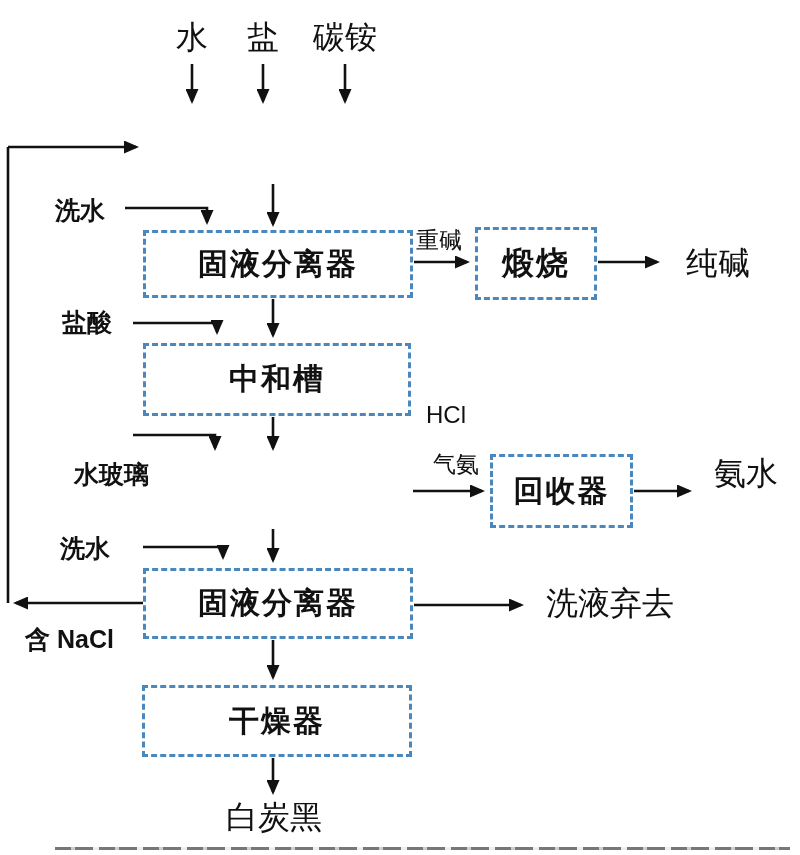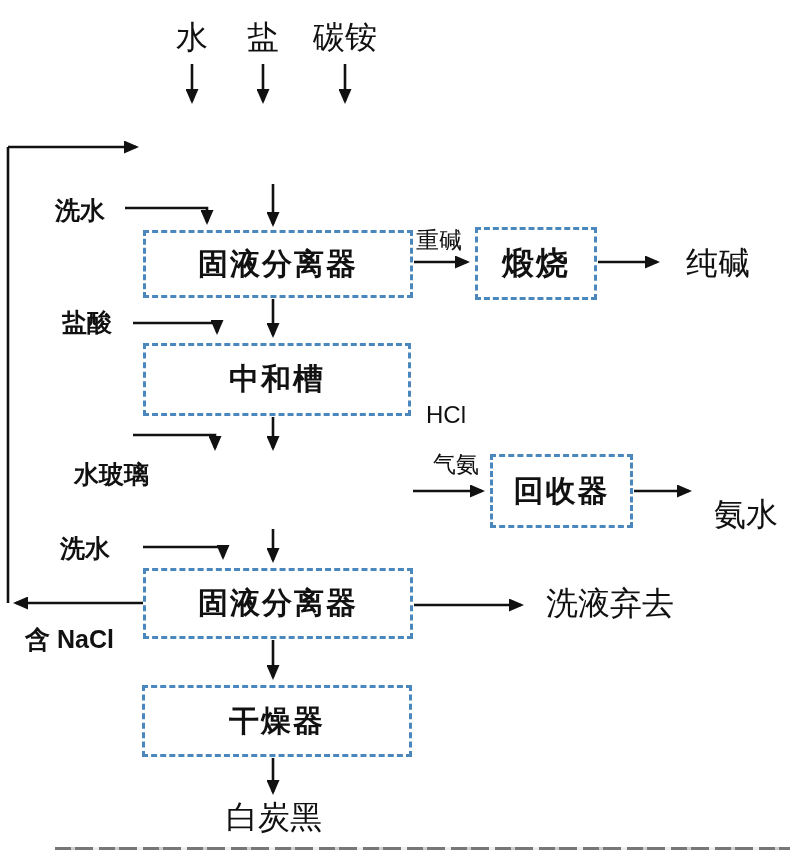--- a/index.html
+++ b/index.html
@@ -40,21 +40,21 @@
   #lbl-ammbic {left:313px;top:20px;}
   #lbl-wash1  {left:55px;top:197px;}
   #lbl-acid   {left:62px;top:309px;}
   #lbl-glass  {left:38px;top:461px;margin-left:36px;}
   #lbl-wash2  {left:60px;top:535px;}
   #lbl-nacl   {left:25px;top:626px;}
   #lbl-heavy  {left:416px;top:228px;text-align:right;}
   #lbl-hcl    {left:426px;top:402px;font-size:24px;}
   #lbl-gasamm {left:433px;top:452px;}
   #lbl-soda   {left:686px;top:246px;}
-  #lbl-ammw   {left:714px;top:497px;}
+  #lbl-ammw   {left:714px;top:456px;}
   #lbl-discard{left:546px;top:586px;}
   #lbl-product{left:226px;top:800px;}
   
   .scan-strip{
     position:absolute;left:55px;top:847px;width:735px;height:3px;
     background:repeating-linear-gradient(90deg,#4a4a4a 0 16px,#bdbdbd 16px 20px,#4a4a4a 20px 38px,#e8e8e8 38px 44px);
     opacity:.75;
   }
 </style>
 </head>

